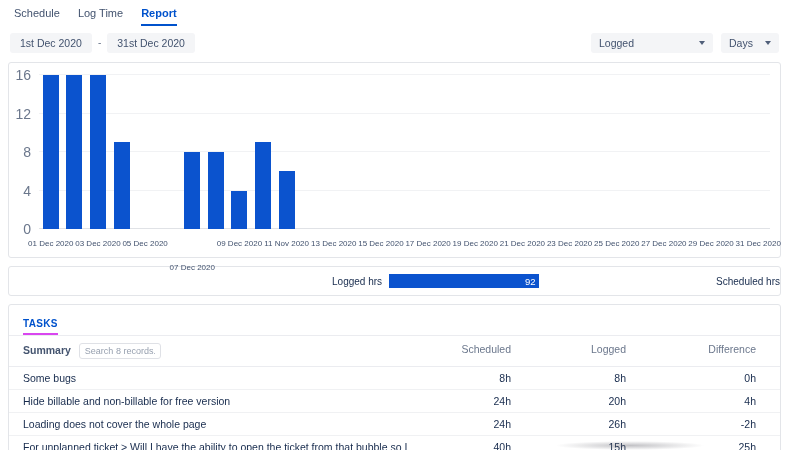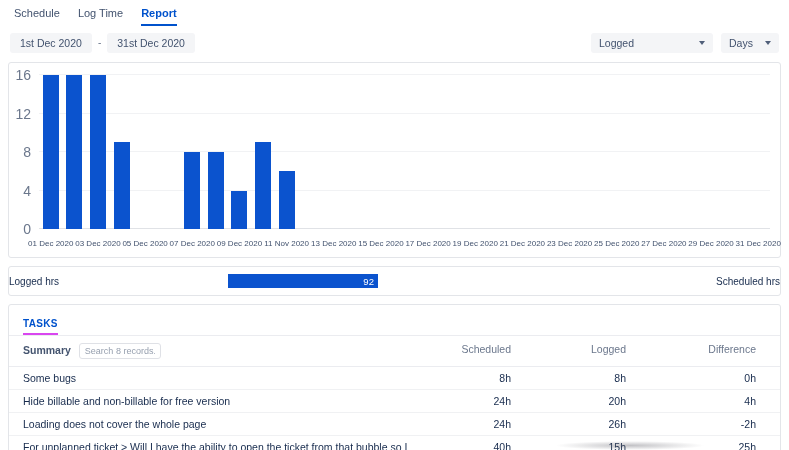--- a/index.html
+++ b/index.html
@@ -32,21 +32,21 @@
   .plot{position:relative;height:100%}
   .gridline{position:absolute;left:0;right:0;height:1px;background:#F1F2F4}
   .gridline.base{background:#E0E2E6}
   .bars{position:absolute;inset:0;display:flex;align-items:flex-end;z-index:1}
   .bar-slot{flex:1;display:flex;align-items:flex-end;justify-content:center;height:100%}
   .bar{width:68%}
   .x-axis{position:absolute;left:30px;right:10px;bottom:7px;height:11px}
   .x-tick{position:absolute;transform:translateX(-50%);font-size:8px;color:#42526E;white-space:nowrap}
 
   
-  .progress-panel{height:30px;display:flex;align-items:center;justify-content:space-between;gap:7px}
+  .progress-panel{height:30px;display:flex;align-items:center;justify-content:flex-end;gap:7px}
   .p-label{font-size:10px;color:#172B4D}
   .p-bar{width:320px;height:14px;display:flex;overflow:hidden}
   .p-seg{display:flex;align-items:center;font-size:9.5px;height:100%}
   .p-logged{width:47%;justify-content:flex-end;padding-right:4px;color:#fff}
   .p-sched{width:53%;justify-content:flex-start;padding-left:4px;color:#7D3F72}
 
   
   .tasks-panel{padding-top:8px;min-height:160px}
   .tasks-title{display:inline-block;margin-left:14px;color:#0052CC;font-size:10px;font-weight:bold;letter-spacing:.3px;padding-bottom:4px;border-bottom:2px solid #d946ef;cursor:pointer}
   table{width:100%;border-collapse:collapse;font-size:10.5px}
@@ -152,21 +152,21 @@
         <div class="bar-slot"></div>
         <div class="bar-slot"></div>
         <div class="bar-slot"></div>
         <div class="bar-slot"></div>
       </div>
   </div>
   <div class="x-axis">
       <div class="x-tick" style="left: 1.6129%;">01 Dec 2020</div>
       <div class="x-tick" style="left: 8.06452%;">03 Dec 2020</div>
       <div class="x-tick" style="left: 14.5161%;">05 Dec 2020</div>
-      <div class="x-tick" style="left: 20.9677%;">07 Dec 2020</div>
+      <div class="x-tick" style="left: 20.9677%; margin-top: 24px;">07 Dec 2020</div>
       <div class="x-tick" style="left: 27.4194%;">09 Dec 2020</div>
       <div class="x-tick" style="left: 33.871%;">11 Nov 2020</div>
       <div class="x-tick" style="left: 40.3226%;">13 Dec 2020</div>
       <div class="x-tick" style="left: 46.7742%;">15 Dec 2020</div>
       <div class="x-tick" style="left: 53.2258%;">17 Dec 2020</div>
       <div class="x-tick" style="left: 59.6774%;">19 Dec 2020</div>
       <div class="x-tick" style="left: 66.129%;">21 Dec 2020</div>
       <div class="x-tick" style="left: 72.5806%;">23 Dec 2020</div>
       <div class="x-tick" style="left: 79.0323%;">25 Dec 2020</div>
       <div class="x-tick" style="left: 85.4839%;">27 Dec 2020</div>

